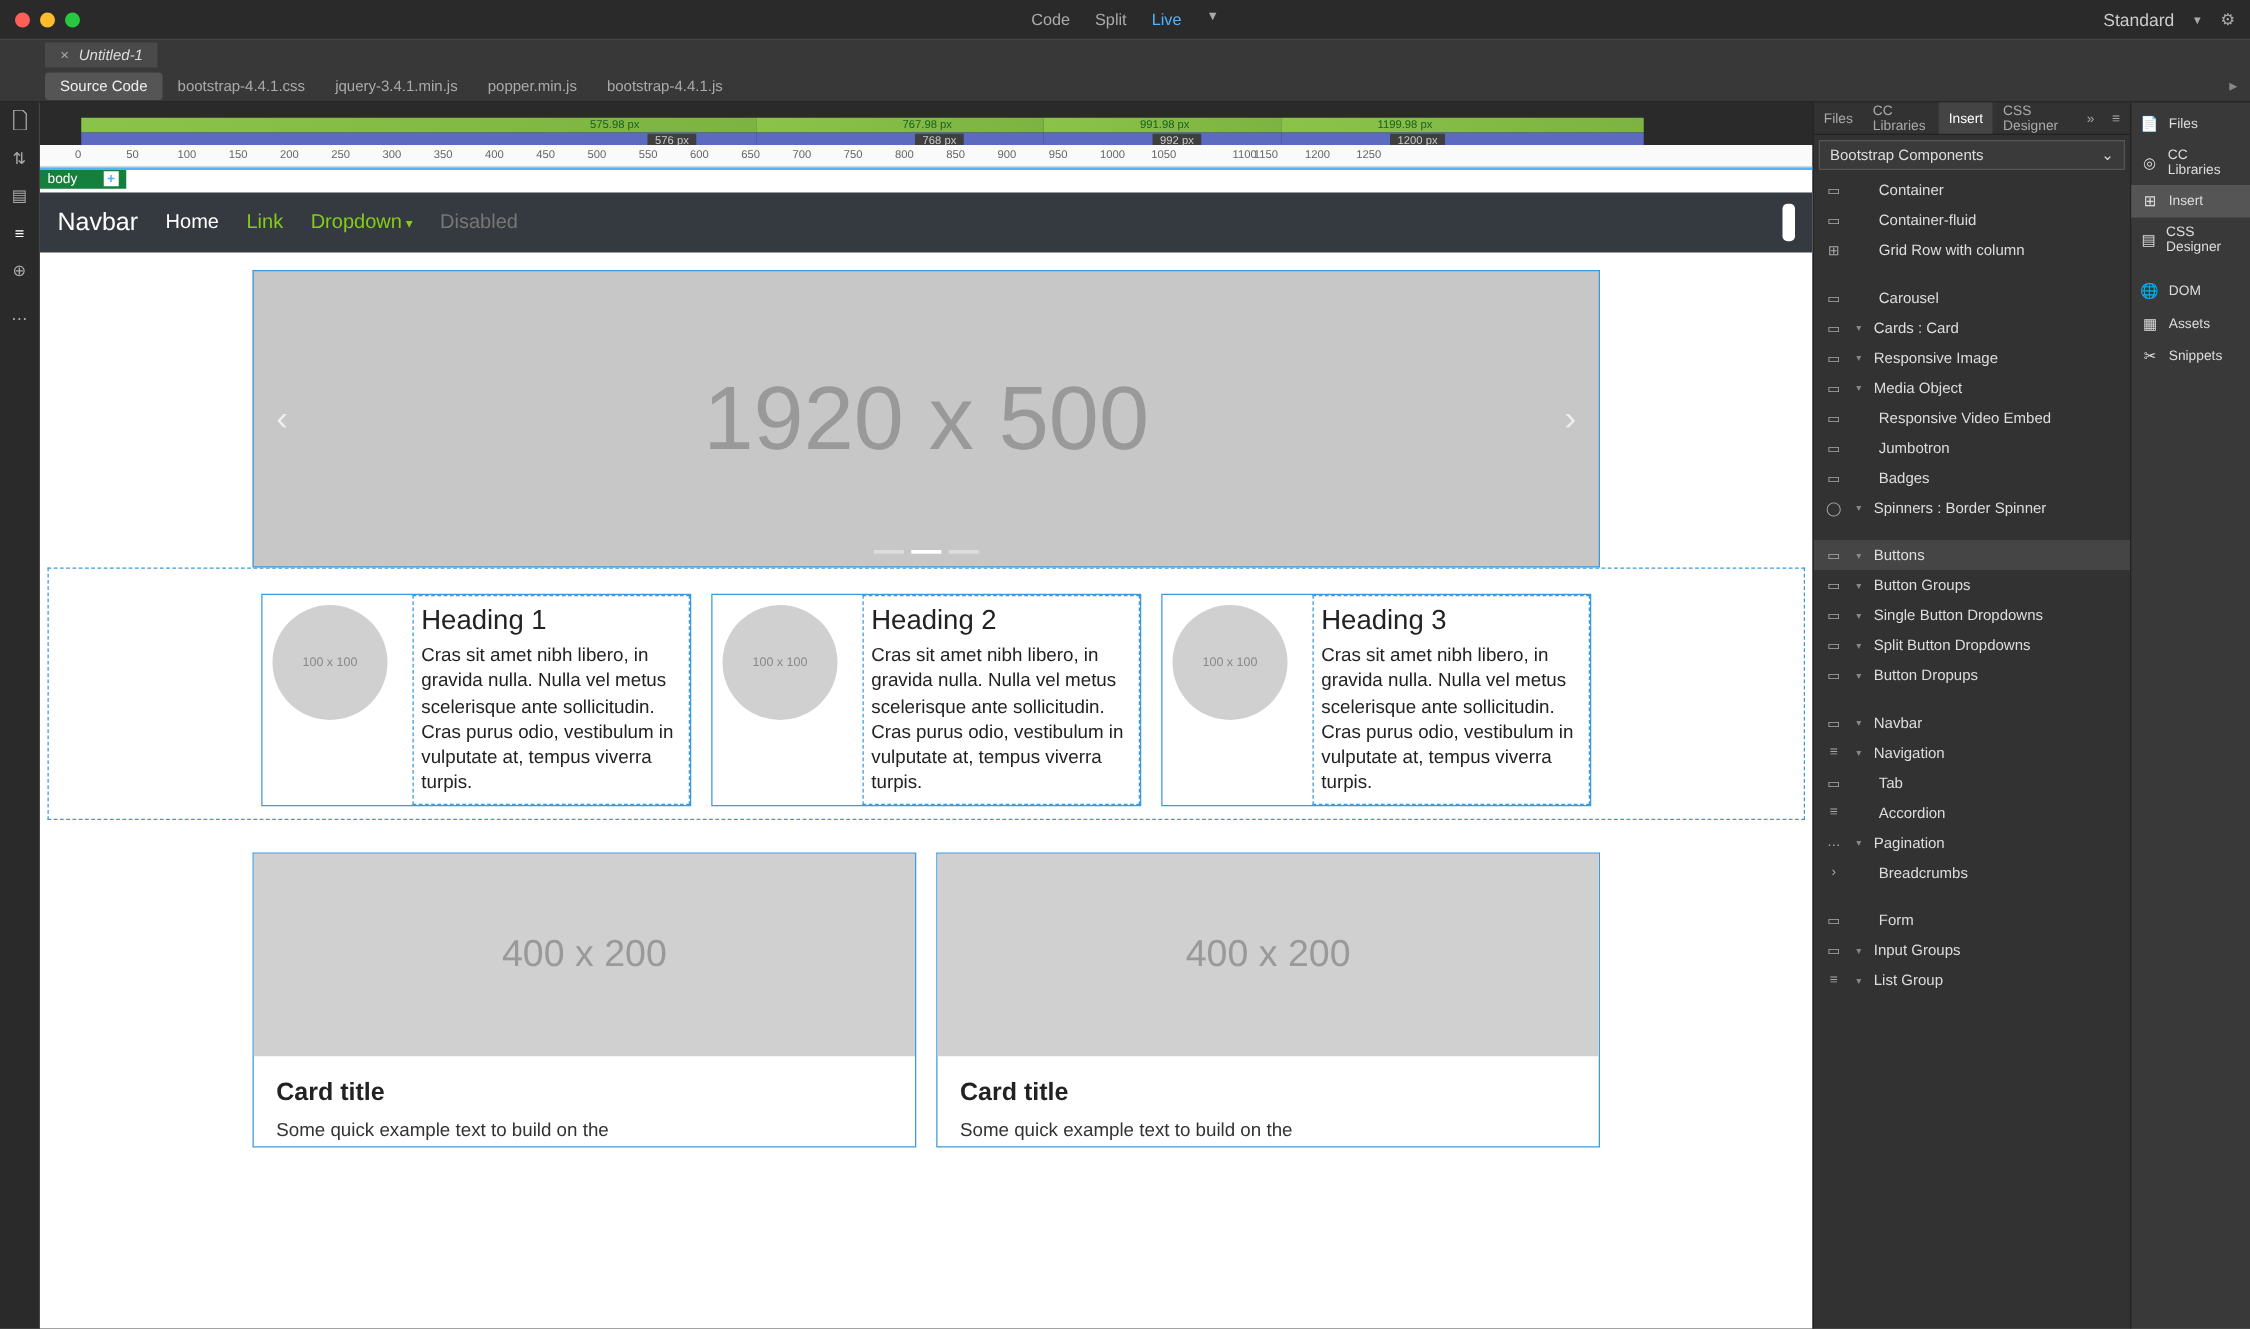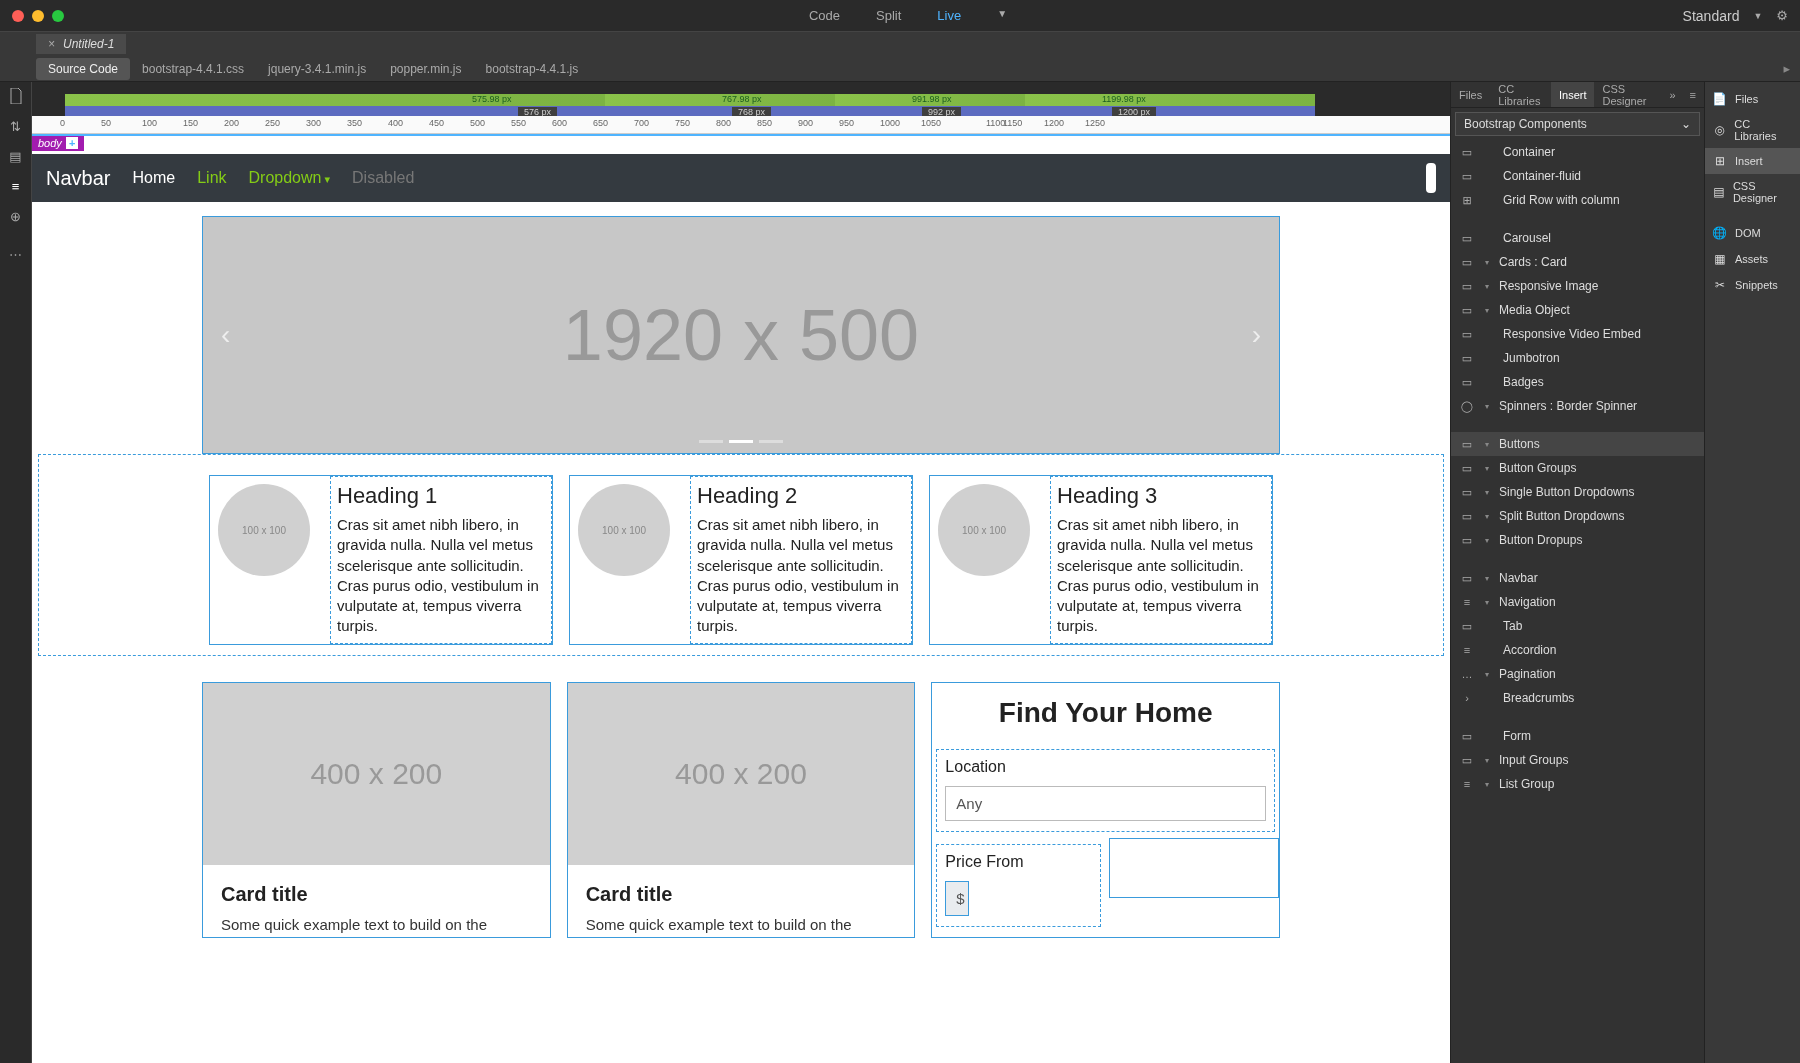--- a/index.html
+++ b/index.html
@@ -4,21 +4,21 @@
 <style>
 * { margin:0; padding:0; box-sizing:border-box; font-family:-apple-system,BlinkMacSystemFont,'Segoe UI',sans-serif; }
 body { background:#2a2a2a; color:#ccc; font-size:13px; overflow:hidden; width:1800px; height:1063px; position:relative; }
 
 
 .topbar { height:32px; background:#2a2a2a; display:flex; align-items:center; padding:0 12px; border-bottom:1px solid #444; }
 .traffic { display:flex; gap:8px; margin-right:20px;}
 .tl { width:12px; height:12px; border-radius:50%; }
 .tl.r{background:#ff5f57;} .tl.y{background:#ffbd2e;} .tl.g{background:#28c940;}
 .viewmodes{ position:absolute; left:50%; transform:translateX(-50%); display:flex; gap:20px; font-size:13px;}
-.viewmodes span{color:#aaa; cursor:pointer;margin-left:16px;}
+.viewmodes span{color:#aaa; cursor:pointer;}
 .viewmodes span.active{color:#4fb4ff;}
 .vm-caret{color:#888; font-size:10px;}
 .topright{margin-left:auto; display:flex; align-items:center; gap:14px;}
 .workspace-label{color:#ccc; font-size:14px;}
 .caret{font-size:9px; color:#aaa;}
 .gear-ico{font-size:13px; color:#aaa;}
 
 
 .tabstrip{height:24px; background:#383838; display:flex; align-items:center; padding-left:36px;}
 .doc-tab{background:#4a4a4a; padding:3px 12px; font-size:12px; font-style:italic; color:#ddd; display:flex; gap:8px; align-items:center;}
@@ -50,21 +50,21 @@
 .mb-purple.a{left:33px; width:540px;}
 .mb-purple.b{left:573px; width:230px;}
 .mb-purple.c{left:803px; width:190px;}
 .mb-purple.d{left:993px; width:290px;}
 .mb-plabel{position:absolute; bottom:-1px; font-size:9px; background:#3f3f3f; color:#ccc; padding:0 6px;}
 .ruler{height:18px; background:#fafafa; border-bottom:1px solid #ccc; position:relative; font-size:9px; color:#666;}
 .ruler span{position:absolute; top:2px;}
 
 
 .page{flex:1; background:#fff; overflow:hidden; position:relative; border-top:2px solid #4fb4ff;}
-.body-tag{position:absolute; top:-1px; left:0; background:#a21caf; color:#fff; font-size:11px; padding:2px 6px; z-index:5; display:flex; align-items:center; gap:4px;font-style:italic;}
+.body-tag{position:absolute; top:-1px; left:0; background:#15803d; color:#fff; font-size:11px; padding:2px 6px; z-index:5; display:flex; align-items:center; gap:21px;}
 .body-tag .plus{background:#fff; color:#4fb4ff; width:12px; height:12px; display:flex; align-items:center; justify-content:center; font-size:11px; font-weight:bold;}
 
 .navbar{background:#343a40; height:48px; display:flex; align-items:center; padding:0 14px; gap:22px; margin-top:18px;}
 .navbar .brand{color:#fff; font-size:20px;}
 .navbar a{color:#84cc16; font-size:16px;}
 .navbar a.active{color:#fff;}
 .navbar a.disabled{color:#777;}
 .navbar .dd::after{content:' ▾'; font-size:11px;}
 .nav-search{margin-left:auto; width:10px; height:30px; background:#fff; border-radius:4px;}
 
@@ -83,21 +83,21 @@
 
 .cols3{display:flex; gap:16px; padding:20px 170px 10px 170px;}
 .col3{flex:1; border:1px solid #3a9bdc; display:flex; gap:12px; padding:0;}
 .col3 .circ{width:92px; height:92px; border-radius:50%; background:#d0d0d0; display:flex; align-items:center; justify-content:center; font-size:10px; color:#888; margin:8px; flex-shrink:0;}
 .col3 .txtwrap{border:1px dashed #3a9bdc; flex:1; padding:6px;}
 .col3 h3{font-size:22px; font-weight:500; color:#222; margin-bottom:6px;}
 .col3 p{font-size:15px; color:#222; line-height:1.35;}
 
 .row2{display:flex; gap:16px; padding:20px 170px 0 170px;}
 .card{flex:1; border:1px solid #3a9bdc;}
-.card-img{height:182px; background:#d0d0d0; display:flex; align-items:center; justify-content:center; font-size:30px; color:#999; font-weight:500;}
+.card-img{height:162px; background:#d0d0d0; display:flex; align-items:center; justify-content:center; font-size:30px; color:#999; font-weight:500;}
 .card-body{padding:18px 18px 4px 18px;}
 .card-body h4{font-size:20px; color:#222; margin-bottom:10px;}
 .card-body p{font-size:15px; color:#333;}
 .sidebar-find{flex:1; border:1px solid #3a9bdc; padding:0;}
 .sidebar-find h2{font-size:28px; font-weight:600; color:#222; padding:14px 18px; text-align:center;}
 .sidebar-find .formblk{border:1px dashed #3a9bdc; margin:6px 4px; padding:4px 0;}
 .sidebar-find label{display:block; font-size:16px; color:#222; padding:4px 8px;}
 .sidebar-find .inp{border:1px solid #bbb; padding:8px 10px; margin:6px 8px; font-size:15px; color:#555; background:#fff;}
 .sidebar-find .inp.prefix{background:#e9ecef; width:24px; display:inline-block; border:1px solid #3a9bdc;}
 .extra-box{width:170px; border:1px solid #3a9bdc; height:60px; margin-left:4px;}
@@ -286,34 +286,20 @@
               <p>Some quick example text to build on the</p>
             </div>
           </div>
           <div class="card">
             <div class="card-img">400 x 200</div>
             <div class="card-body">
               <h4>Card title</h4>
               <p>Some quick example text to build on the</p>
             </div>
           </div>
-          <div class="sidebar-find">
-            <h2>Find Your Home</h2>
-            <div class="formblk">
-              <label>Location</label>
-              <div class="inp">Any</div>
-            </div>
-            <div style="display:flex;">
-              <div style="flex:1;" class="formblk">
-                <label>Price From</label>
-                <span class="inp prefix">$</span>
-              </div>
-              <div class="extra-box"></div>
-            </div>
-          </div>
         </div>
       </div>
     </div>
   </div>
 
   <div class="rpanel">
     <div class="rpanel-tabs" id="rpaneltabs">
         <span>Files</span>
         <span>CC Libraries</span>
         <span class="active">Insert</span>

